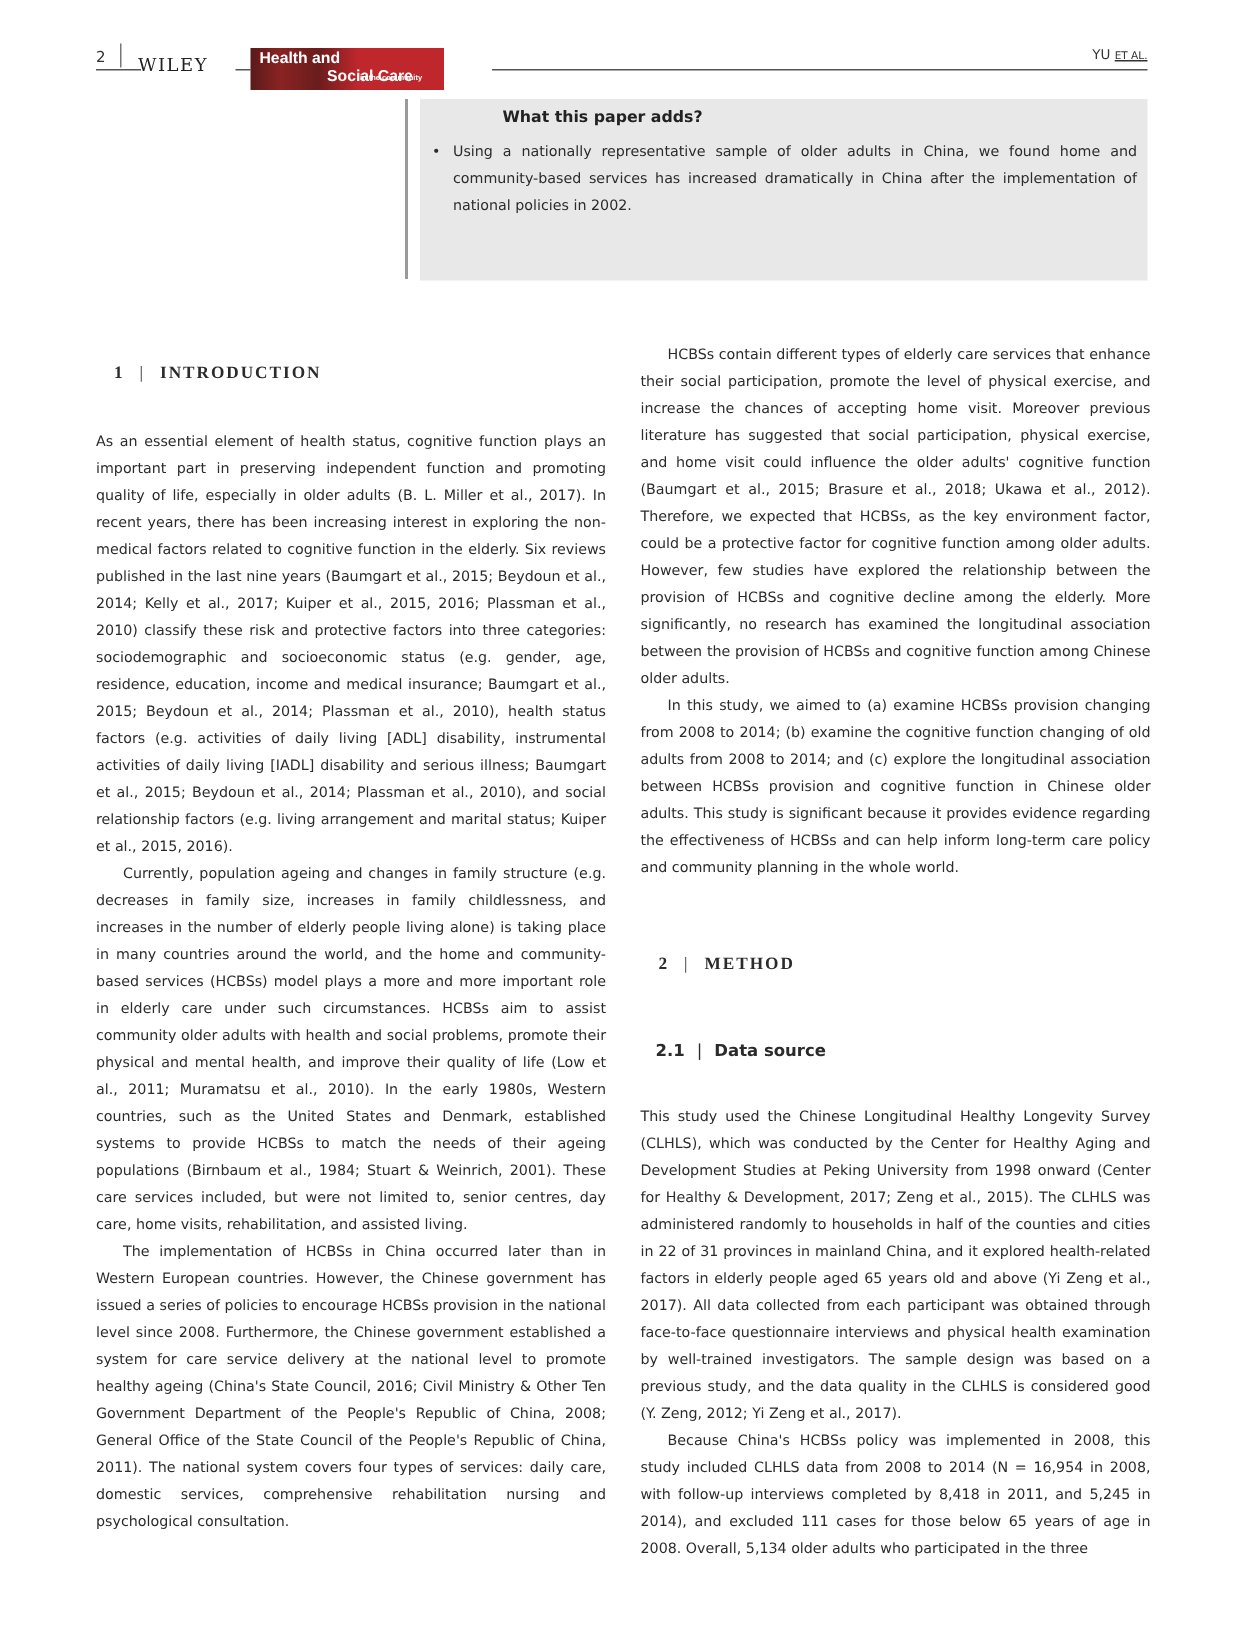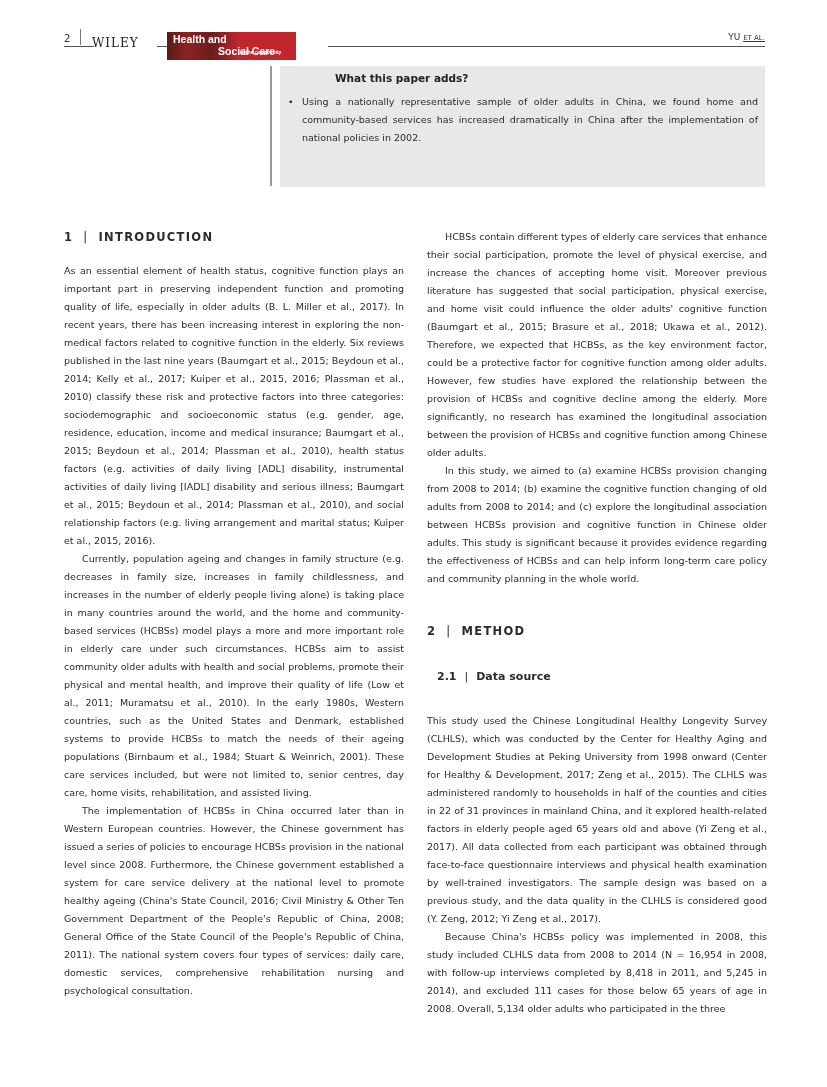--- a/index.html
+++ b/index.html
@@ -29,21 +29,21 @@
   .adds-title { position: absolute; left: 8px; top: 6px; font-size: 10.5px; font-weight: bold; color: #222; margin-left: 47px; }
   .adds-list { position: absolute; left: 8px; top: 27px; width: 470px; margin: 0; padding: 0; list-style: none; }
   .adds-list li { position: relative; padding-left: 14px; font-size: 9.5px; line-height: 18px; text-align: justify; color: #2b2b2b; }
   .adds-list li::before { content: "\2022"; position: absolute; left: 0; top: 0; }
 
   .col { position: absolute; width: 340px; font-size: 9.5px; line-height: 18px; text-align: justify; color: #2b2b2b; }
   .col-left { left: 64px; top: 228px; }
   .col-right { left: 427px; top: 228px; }
   .col p { margin: 0; }
   .col p.indent { text-indent: 18px; }
-  .h1 { font-size: 11.5px; font-weight: bold; letter-spacing: 1.3px; color: #2b2b2b; margin: 0; }
+  .h1 { font-size: 11.5px; font-weight: bold; letter-spacing: 1.3px; color: #2b2b2b; margin: 12px; font-family: Liberation Serif, serif; }
   .h1 .sep { font-weight: normal; margin: 0 10px; }
   .h2 { font-size: 11px; font-weight: bold; color: #2b2b2b; margin: 10px; }
   .h2 .sep { font-weight: normal; margin: 0 8px; }
 </style>
 </head>
 <body>
 
 <div class="header">
   <span class="page-num">2</span>
   <div class="page-num-bar"></div>

